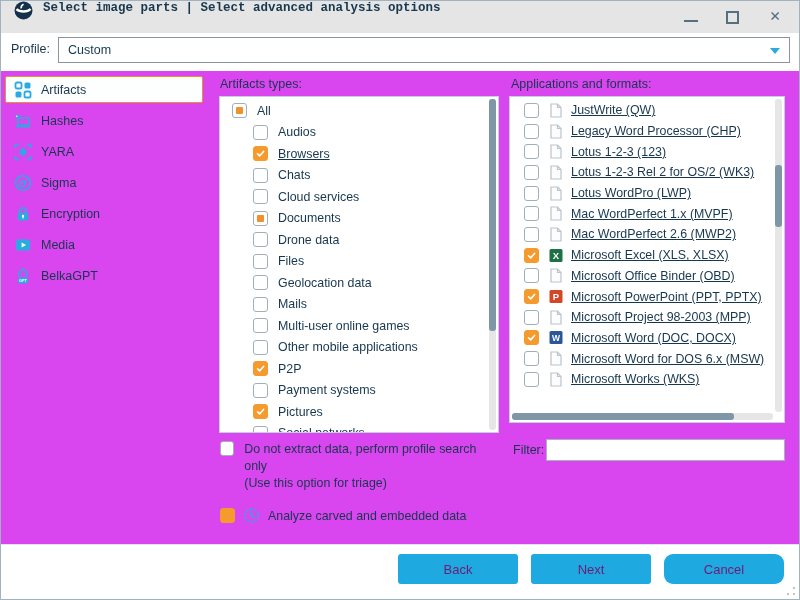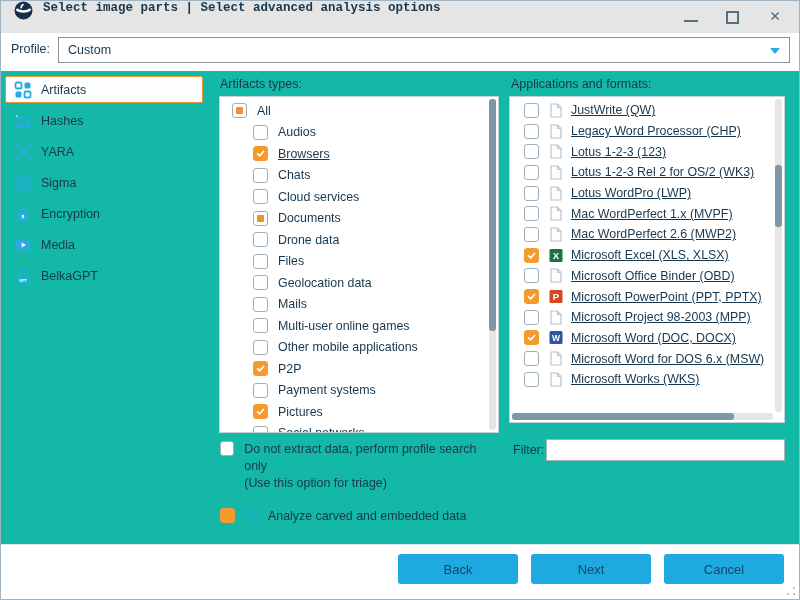--- a/index.html
+++ b/index.html
@@ -17,21 +17,21 @@
   .close-glyph { position:absolute; inset:0; color:#53707f; font-size:17px; line-height:16px; text-align:center; font-weight:400; }
 
   
   .profile-row { position:absolute; top:36px; left:0; right:0; height:27px; }
   .profile-label { position:absolute; left:10px; top:5px; font-size:12.5px; }
   .combo { position:absolute; left:57px; right:9px; top:0; height:26px; background:#fff; border:1px solid #8a949c; display:flex; align-items:center; }
   .combo-value { margin-left:9px; font-size:12.5px; }
   .combo-arrow { position:absolute; right:9px; top:10px; width:0; height:0; border-left:5px solid transparent; border-right:5px solid transparent; border-top:6px solid #2baae2; }
 
   
-  .content { position:absolute; top:70px; left:0; right:0; bottom:55px; background:#14b8a6; }
+  .content { position:absolute; top:70px; left:0; right:0; bottom:55px; background:#d946ef; }
 
   
   .sidebar { position:absolute; left:4px; top:5px; width:198px; }
   .side-item { height:27px; margin-bottom:4px; display:flex; align-items:center; gap:9px; padding-left:8px; font-size:12.5px; border:1px solid transparent; border-radius:2px; cursor:pointer; }
   .side-item.selected { background:#fdfefe; border-color:#e8932c; }
   .side-icon { width:18px; height:18px; flex:0 0 auto; }
   .side-icon svg { display:block; }
 
   
   .panel-label { position:absolute; font-size:12.5px; }
@@ -69,24 +69,24 @@
   .opt-triage .texts { font-size:12.4px; line-height:17px; }
   .opt-carved { position:absolute; left:219px; top:436px; display:flex; align-items:center; gap:8px; font-size:12.4px; }
   .clock-icon { width:17px; height:17px; }
 
   
   .filter-label { position:absolute; left:512px; top:372px; font-size:12.5px; }
   .filter-input { position:absolute; left:545px; top:368px; width:239px; height:22px; border:1px solid #a8b4bc; background:#fff; font-size:12.5px; padding:0 6px; font-family:"Liberation Sans", sans-serif; }
 
   
   .footer { position:absolute; left:0; right:0; bottom:0; height:55px; background:#ffffff; border-top:1px solid #dde7ee; }
-  .btn { position:absolute; top:9px; width:120px; height:30px; background:#1fa9e1; color:#0c4a6e; border:none; border-radius:3px; font-size:13px; font-family:"Liberation Sans", sans-serif; cursor:pointer; }
+  .btn { position:absolute; top:9px; width:120px; height:30px; background:#1fa9e1; color:#701a75; border:none; border-radius:3px; font-size:13px; font-family:"Liberation Sans", sans-serif; cursor:pointer; }
   .btn-back { left:397px; }
   .btn-next { left:530px; }
-  .btn-cancel { left:663px; }
+  .btn-cancel { left:663px;border-radius:9px; }
   .grip { position:absolute; right:3px; bottom:3px; width:10px; height:10px;
           background:
             radial-gradient(circle at 8px 2px, #b9c6cd 1.2px, transparent 1.3px),
             radial-gradient(circle at 8px 8px, #b9c6cd 1.2px, transparent 1.3px),
             radial-gradient(circle at 2px 8px, #b9c6cd 1.2px, transparent 1.3px); }
 </style>
 </head>
 <body>
 
 <div class="win">

